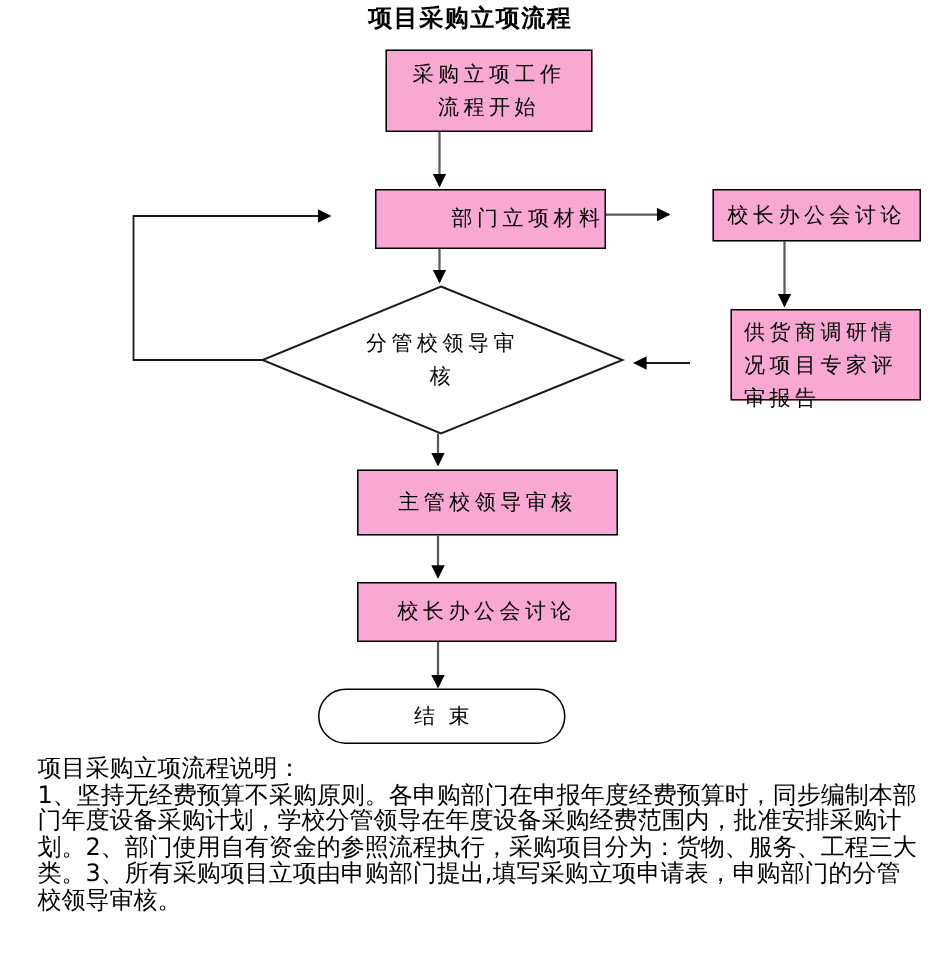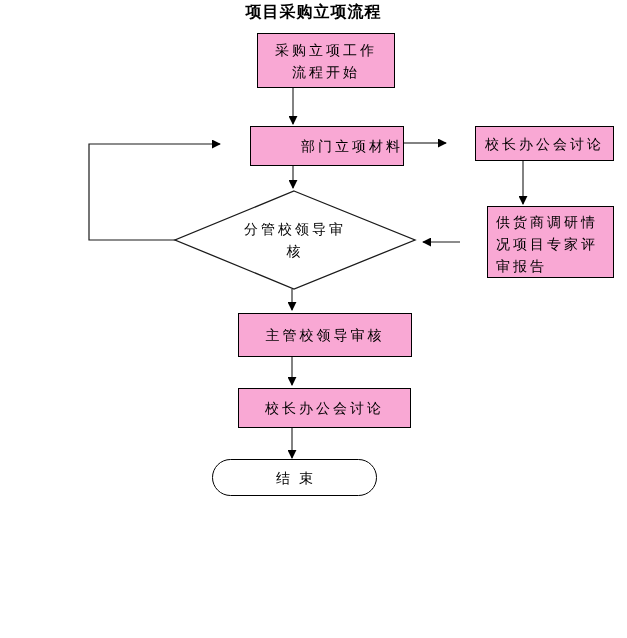--- a/index.html
+++ b/index.html
@@ -17,21 +17,21 @@
     position:absolute;box-sizing:border-box;
     display:flex;align-items:center;justify-content:center;
     text-align:center;white-space:pre-line;
     font-family:"DejaVu Serif",serif;font-size:14px;
     letter-spacing:3px;line-height:22px;
   }
   .rect{border:1.4px solid #000;background:#f9a8d4;margin-left:27px;}
   #n-start   {left:230px;top:33px; width:138px;height:55px;}
   #n-dept    {left:223px;top:126px;width:154px;height:40px;justify-content:flex-end;}
   #n-feas    {left:448px;top:126px;width:139px;height:35px;}
-  #n-supplier{left:460px;top:206px;width:127px;height:72px;
+  #n-supplier{left:460px;top:206px;width:127px;height:61px;
               align-items:flex-start;justify-content:flex-start;
               text-align:left;padding:4px 0 0 8px;line-height:22px;}
   #n-review  {left:175px;top:191px;width:240px;height:98px;background:transparent;}
   #n-chief   {left:211px;top:313px;width:174px;height:44px;}
   #n-meeting {left:211px;top:388px;width:173px;height:40px;}
   #n-end     {left:212px;top:459px;width:165px;height:37px;
               border:1.4px solid #000;border-radius:18.5px;background:#fff;
               letter-spacing:9px;text-indent:9px;}
   .description{
     position:absolute;left:25px;top:503px;width:598px;
@@ -95,14 +95,22 @@
   </div>
 
   <div class="node rect" id="n-chief">
     <span>主管校领导审核</span>
   </div>
 
   <div class="node" id="n-end">
     <span>结束</span>
   </div>
 
+  <div class="description">
+    <div>项目采购立项流程说明：</div>
+    <div>1、坚持无经费预算不采购原则。各申购部门在申报年度经费预算时，同步编制本部</div>
+    <div>门年度设备采购计划，学校分管领导在年度设备采购经费范围内，批准安排采购计</div>
+    <div>划。2、部门使用自有资金的参照流程执行，采购项目分为：货物、服务、工程三大</div>
+    <div>类。3、所有采购项目立项由申购部门提出,填写采购立项申请表，申购部门的分管</div>
+    <div>校领导审核。</div>
+  </div>
 
 </div>
 
 </body></html>

